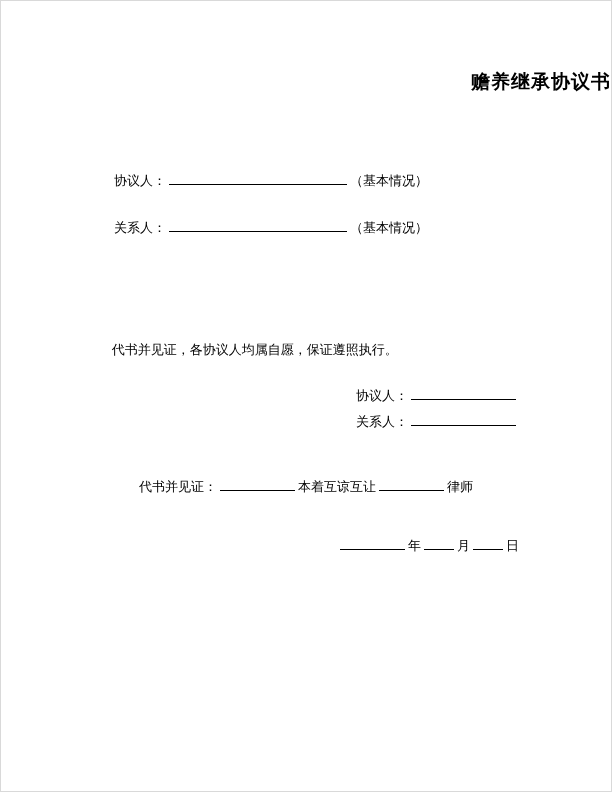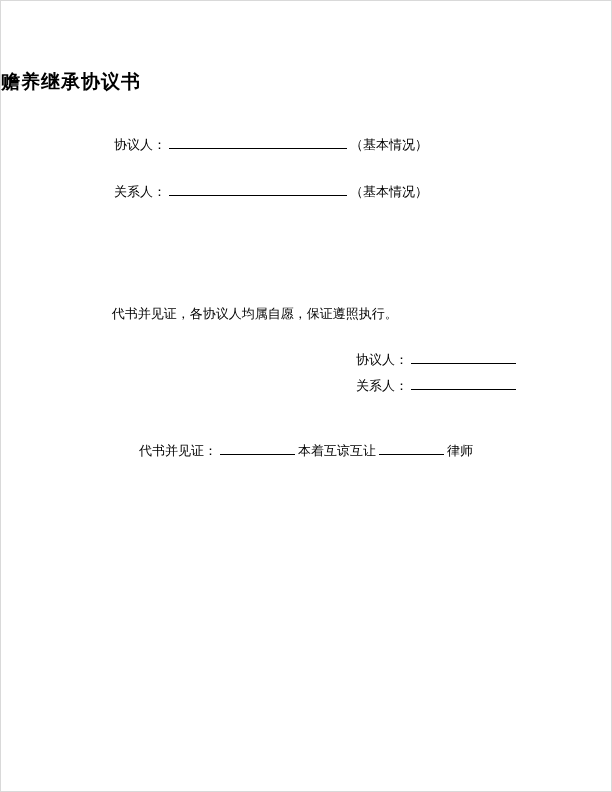--- a/index.html
+++ b/index.html
@@ -15,33 +15,33 @@
     background: #ffffff;
     border: 1px solid #d9d9d9;
     box-sizing: border-box;
     font-family: "Liberation Serif", "DejaVu Serif", serif;
     color: #000000;
     font-size: 13px;
     overflow: hidden;
   }
   .doc-title {
     margin: 68px 0 12px 0;
-    text-align: left;
+    text-align: right;
     font-family: "Liberation Sans", "DejaVu Sans", sans-serif;
     font-weight: bold;
     font-size: 19px;
     letter-spacing: 1px;
   }
   .field-line {
     margin: 0 77px 0 77px;
     padding-left: 36px;
     line-height: 1.4;
   }
   .field-line.first {
-    margin-top: 40px;
+    margin-top: 76px;
   }
   .field-line.second {
     margin-top: 28px;
   }
   .blank {
     display: inline-block;
     border-bottom: 1px solid #000;
     height: 13px;
     vertical-align: baseline;
     margin: 0 3px;
@@ -102,14 +102,17 @@
     </div>
     <div>
       <span>关系人：</span><span class="blank w105"></span>
     </div>
   </div>
 
   <div class="witness-line">
     <span>代书并见证：</span><span class="blank w75"></span><span>本着互谅互让</span><span class="blank w65"></span><span>律师</span>
   </div>
 
+  <div class="date-line">
+    <span class="blank w65"></span><span>年</span><span class="blank w30"></span><span>月</span><span class="blank w30"></span><span>日</span>
+  </div>
 
 </div>
 
 </body></html>

